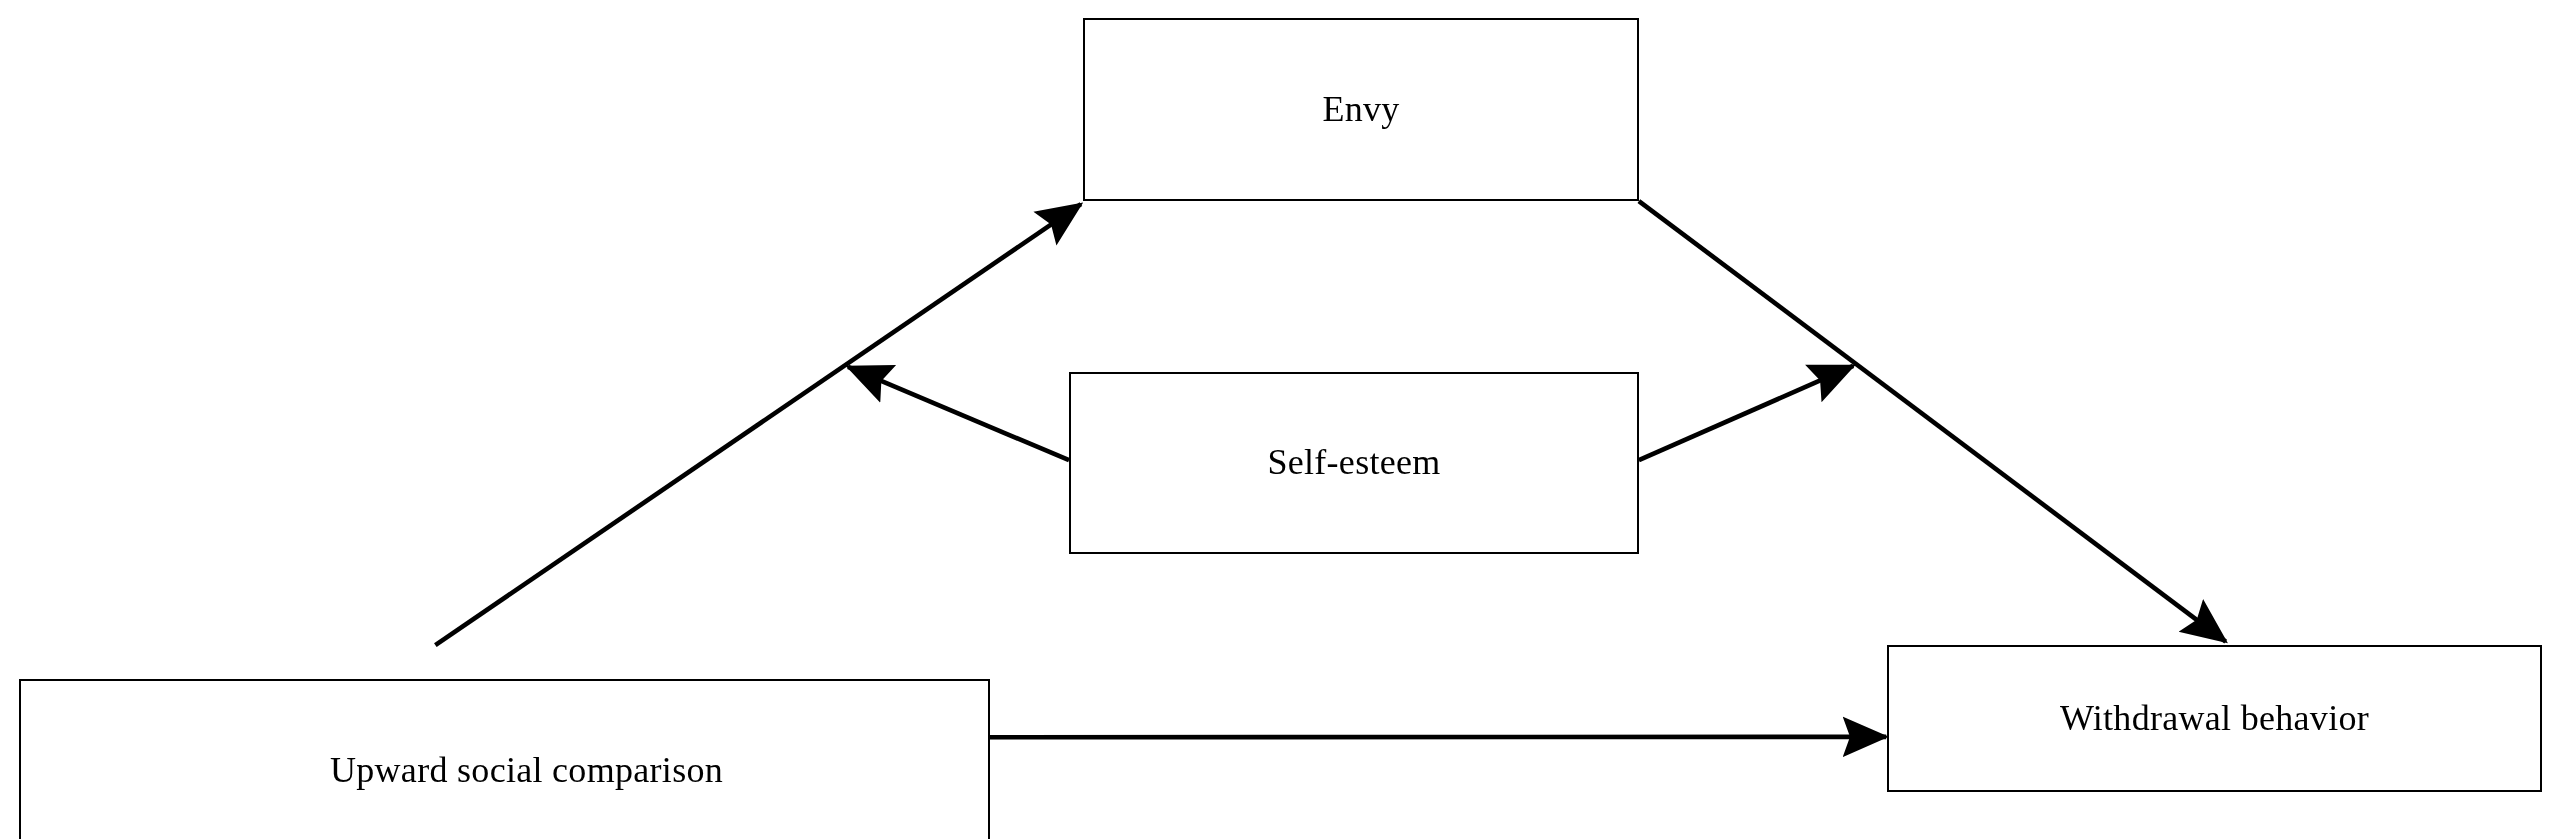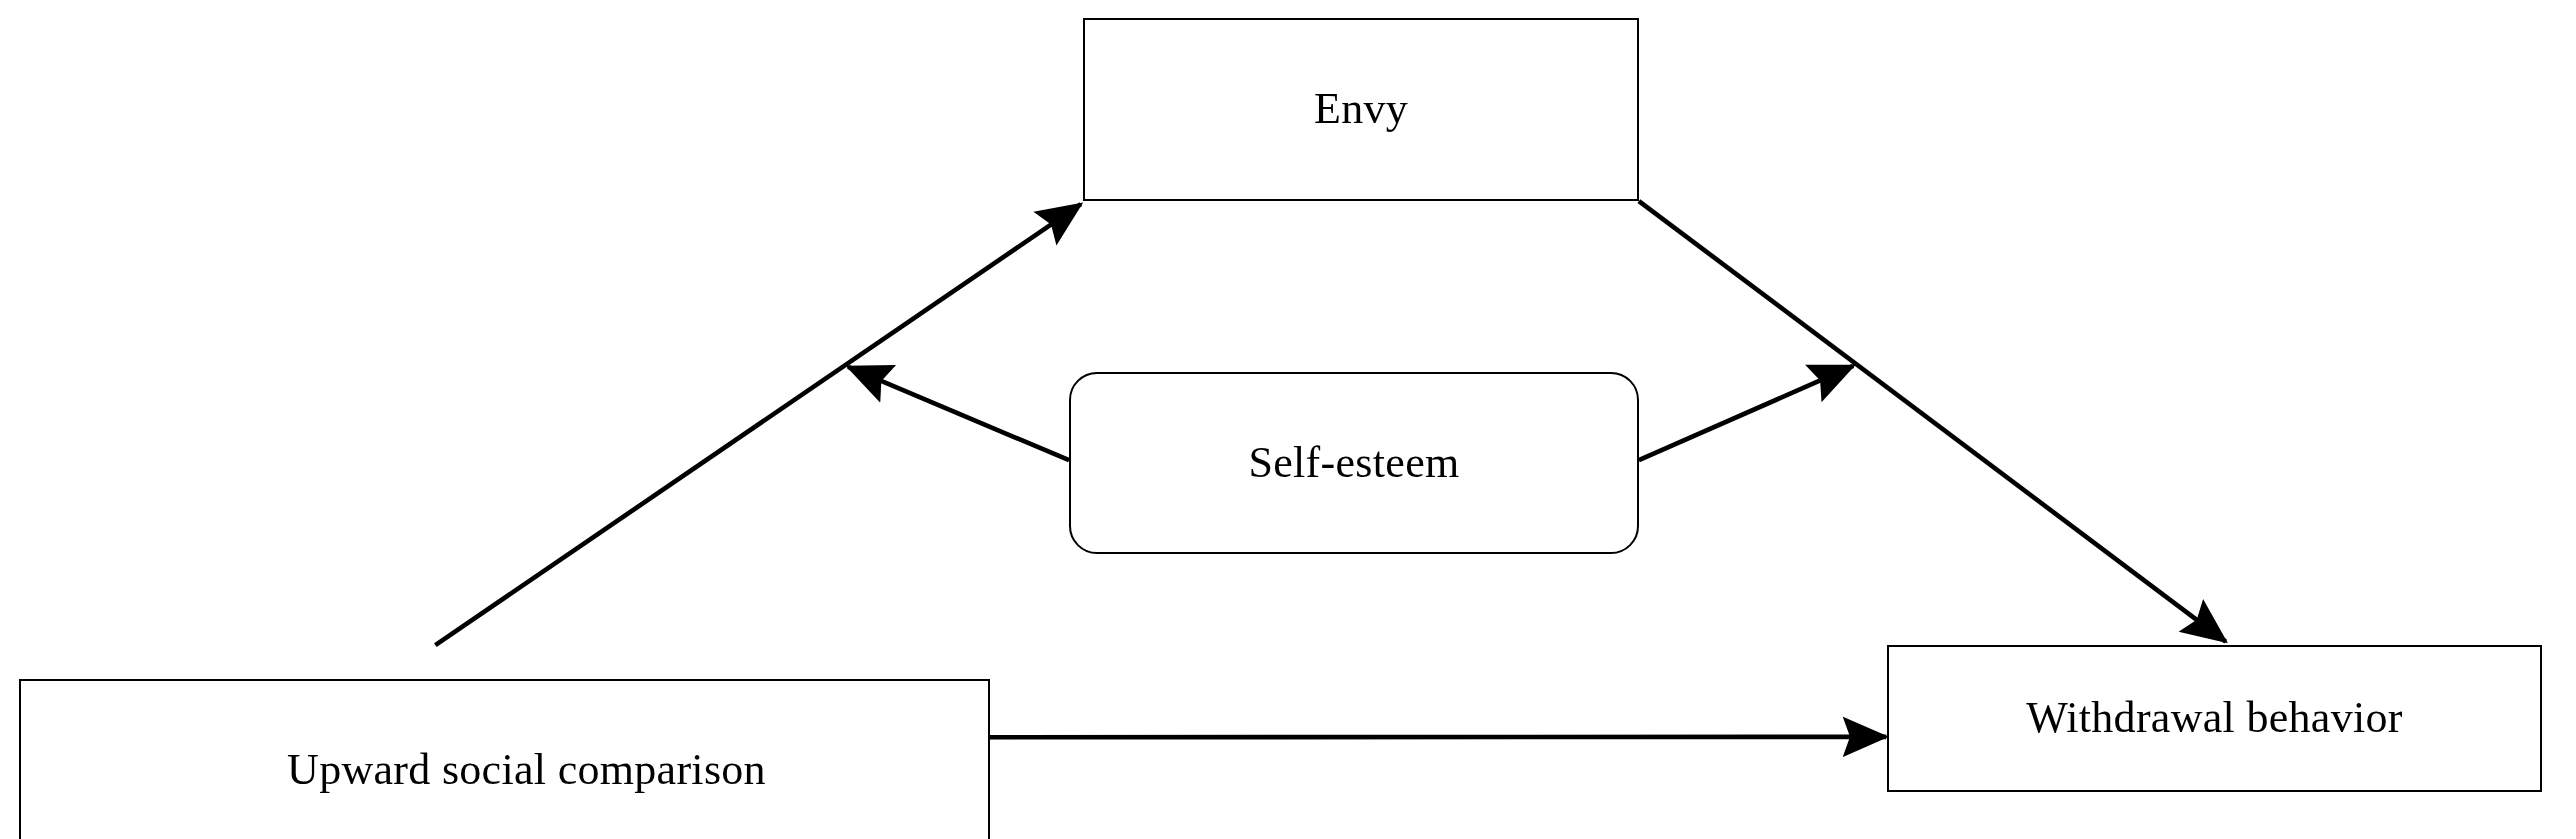--- a/index.html
+++ b/index.html
@@ -20,29 +20,29 @@
     box-sizing: border-box;
     background: #ffffff;
     border: 2.6px solid #000000;
     display: flex;
     align-items: center;
     justify-content: center;
     z-index: 3;
   }
   .node-label {
     font-family: "Liberation Serif", "DejaVu Serif", serif;
-    font-size: 44px;
+    font-size: 36px;
     line-height: 1.05;
     color: #000000;
     white-space: nowrap;
     text-align: center;
     letter-spacing: 0.3px;
   }
   #box-envy   { left: 1083px; top: 18px;   width: 556px; height: 183px; }
-  #box-self   { left: 1069px; top: 372px;  width: 570px; height: 182px; border-radius: 28px; }
+  #box-self   { left: 1069px; top: 372px;  width: 570px; height: 182px; }
   #box-upward { left: 19px;   top: 679px; width: 971px; height: 183px; padding-left: 44px; }
   #box-withdrawal { left: 1887px; top: 645px; width: 655px; height: 147px; }
 
   #edge-layer {
     position: absolute;
     left: 0;
     top: 0;
     width: 3286px;
     height: 840px;
     z-index: 2;

